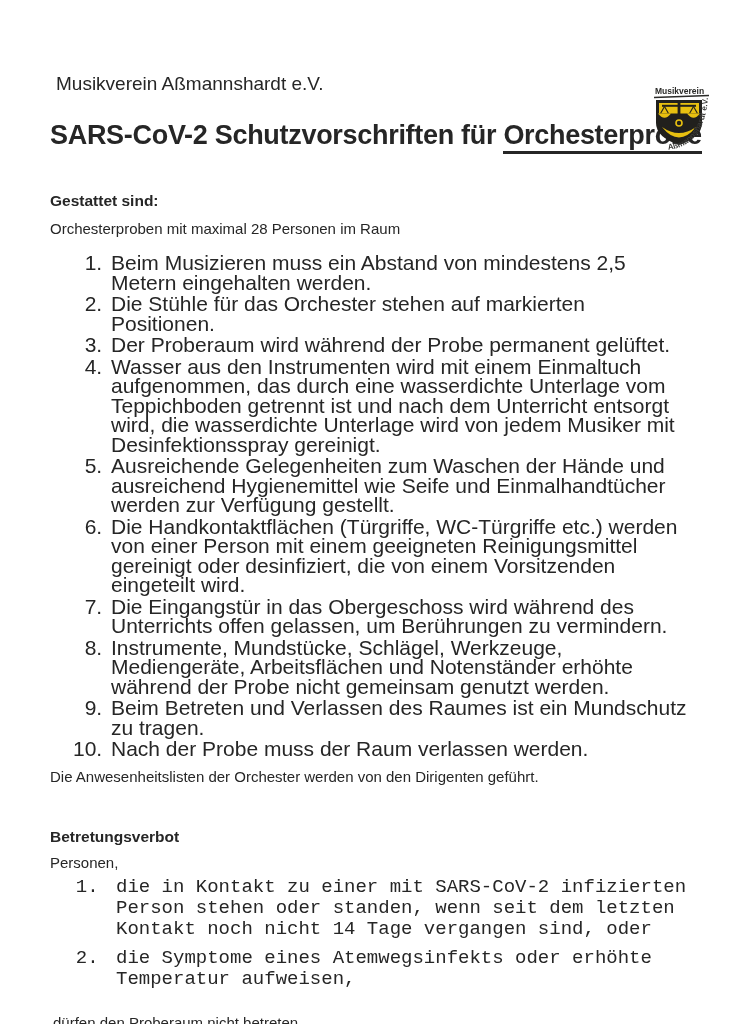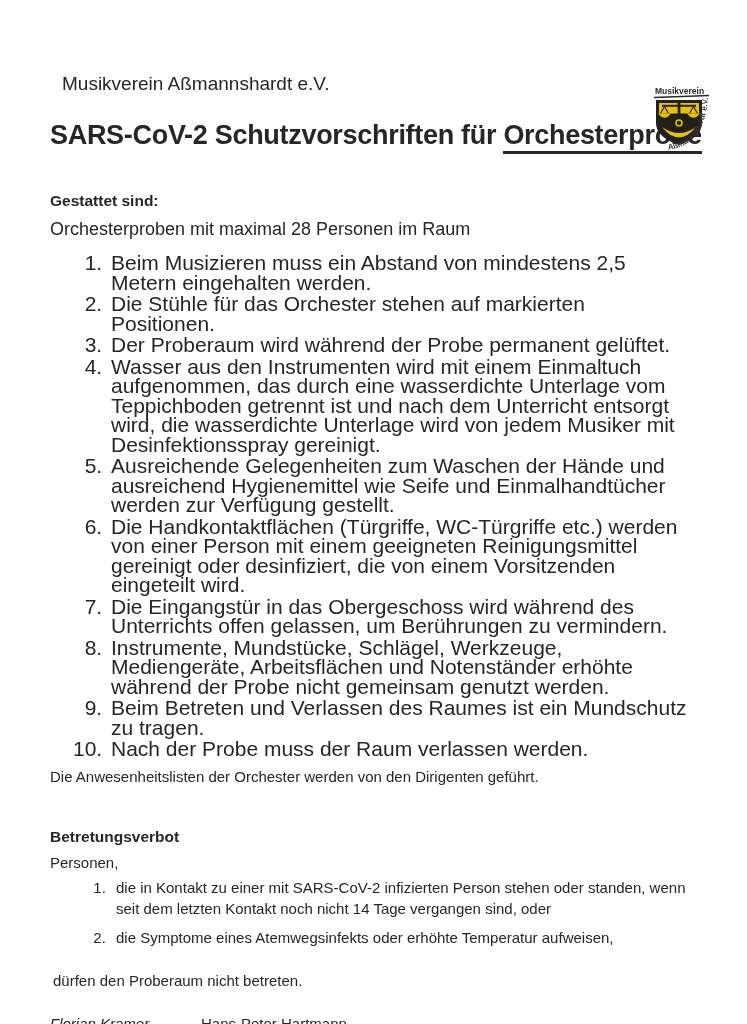--- a/index.html
+++ b/index.html
@@ -8,21 +8,21 @@
     background:#ffffff;
     color:#262626;
     font-family:"Liberation Sans","DejaVu Sans",sans-serif;
     position:relative;
     overflow:hidden;
   }
   .page{width:747px;height:1024px;position:relative;}
   .content{padding:0 55px 0 50px;}
 
   .org{
-    margin:72px 0 0 12px;
+    margin:72px 0 0 6px;
     font-size:19px;
     line-height:23px;
   }
   .title{
     margin:24px 0 0 0;
     font-size:27px;
     line-height:32px;
     font-weight:bold;
     text-align:center;
     letter-spacing:-0.3px;
@@ -35,21 +35,21 @@
 
   .sec-heading{
     margin:0;
     font-size:15.5px;
     line-height:20px;
     font-weight:bold;
   }
   .h-allowed{margin-top:40px;}
   .p-allowed{
     margin:8px 0 0 0;
-    font-size:18px;
+    font-size:15px;
     line-height:20px;
   }
   .h-principles{margin-top:42px;}
 
   ol.principles{
     margin:14px 0 0 0;
     padding-left:58px;
     font-size:21px;
   }
   ol.principles li{
@@ -66,21 +66,22 @@
 
   .h-prohibition{margin-top:40px;}
   .p-personen{
     margin:6px 0 0 0;
     font-size:15px;
     line-height:20px;
   }
   ol.prohibition{
     margin:4px 0 0 0;
     padding-left:60px;
-    font-size:15px;
+    font-size:19px;
+    font-family:Liberation Mono, monospace;
   }
   ol.prohibition li{
     line-height:21px;
     padding-left:6px;
   }
   ol.prohibition li + li{margin-top:8px;}
 
   .outro{
     margin:23px 0 0 0;
     font-size:15px;

